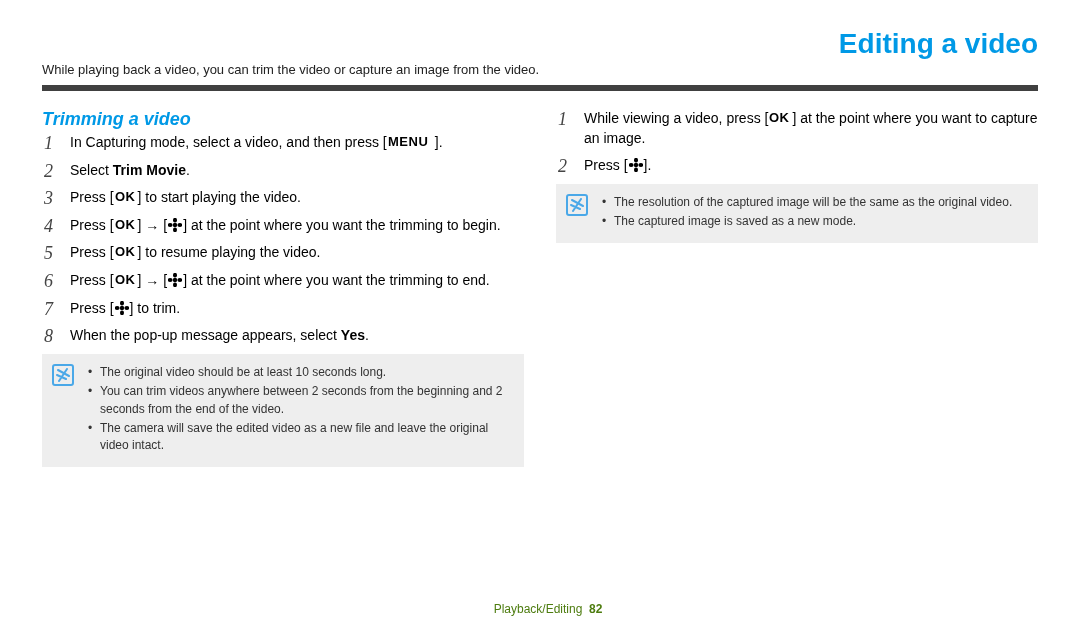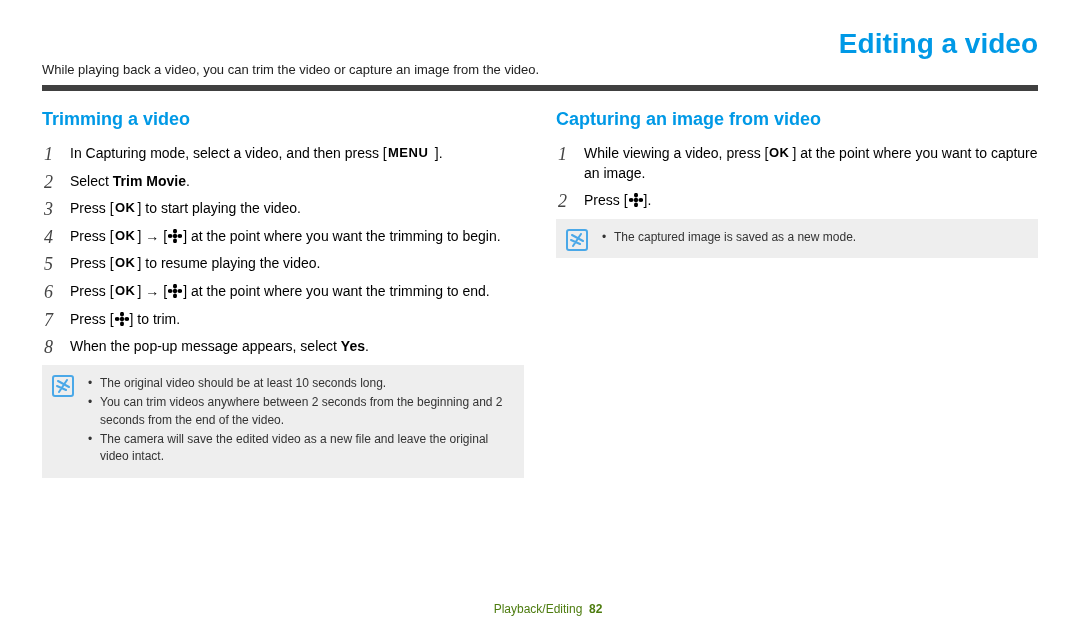--- a/index.html
+++ b/index.html
@@ -28,21 +28,22 @@
   }
   .cols {
     display: flex;
     gap: 32px;
   }
   .col { flex: 1; }
   h2 {
     color: #0099e6;
     font-size: 18px;
     font-weight: 600;
-    margin-bottom: 14px;
+    margin-bottom: 3px;
+    font-style: italic;
   }
   ol.steps { list-style: none; counter-reset: step; }
   ol.steps > li {
     counter-increment: step;
     position: relative;
     padding-left: 28px;
     font-size: 14px;
     line-height: 1.4;
     margin-bottom: 8px;
   }
@@ -187,40 +188,40 @@
         </div>
       <ul>
         <li>The original video should be at least 10 seconds long.</li>
         <li>You can trim videos anywhere between 2 seconds from the beginning and 2 seconds from the end of the video.</li>
         <li>The camera will save the edited video as a new file and leave the original video intact.</li>
       </ul>
     </div>
   </div>
 
   <div class="col">
-    <h2>Capturing an image from video</h2>
     <ol class="steps">
       <li>
         <span>While viewing a video, press [</span><svg class="inline-icon" width="22" height="14">
             <use href="#ic-ok"></use>
           </svg><span>] at the point where you want to capture an image.</span>
       </li>
       <li>
         <span>Press [</span><svg class="inline-icon" width="14" height="14">
             <use href="#ic-flower"></use>
           </svg><span>].</span>
       </li>
     </ol>
     <div class="note">
       <div class="note-icon-box">
           <svg width="14" height="14">
             <use href="#ic-info"></use>
           </svg>
         </div>
       <ul>
+        <li>The resolution of the captured image will be the same as the original video.</li>
         <li>The captured image is saved as a new mode.</li>
       </ul>
     </div>
   </div>
 
 </div>
 
 <div class="footer">
   <span>Playback/Editing</span>&nbsp;&nbsp;<span class="pg">82</span>
 </div>

